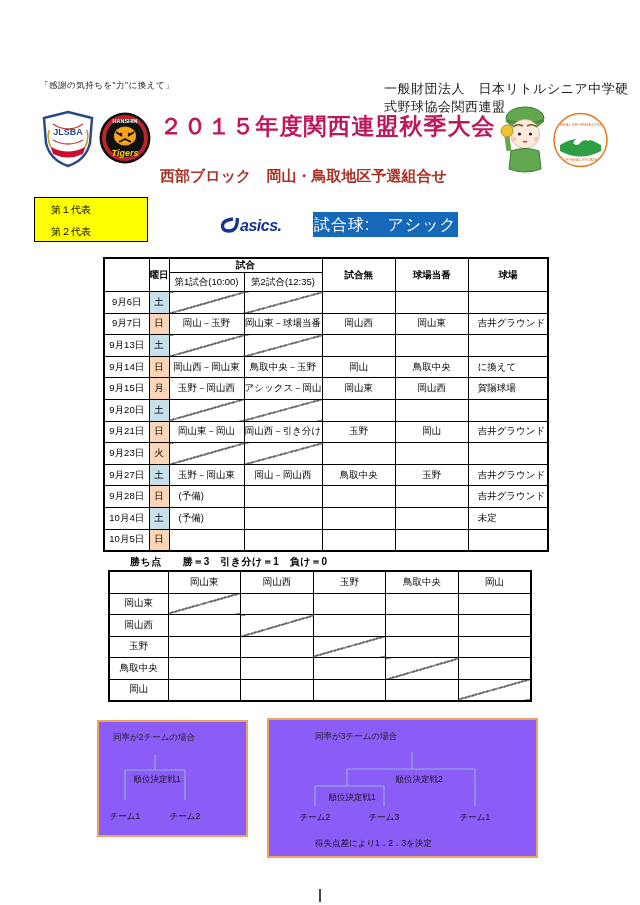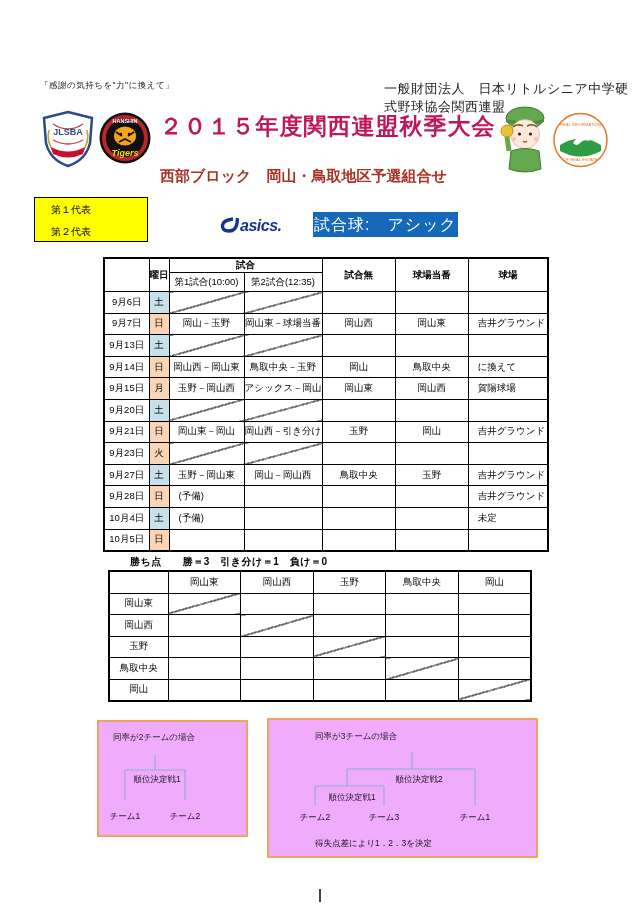--- a/index.html
+++ b/index.html
@@ -32,21 +32,21 @@
   .sat{background:#c6e0ec;}
   .sun{background:#fbd5b5;}
   .al{text-align:left;padding-left:9px;}
   .diag{background-image:linear-gradient(to bottom right,transparent calc(50% - 0.6px),#222 calc(50% - 0.6px),#222 calc(50% + 0.6px),transparent calc(50% + 0.6px));}
   
   #points-title{left:108px;top:555px;font-size:10px;font-weight:bold;letter-spacing:.5px;margin-left:22px;}
   #matrix-table{left:108px;top:570px;border:2px solid #000;}
   #matrix-table td{height:20.5px;}
   #matrix-table .mlabel{font-weight:400;}
   
-  .tb-box{border:2px solid #eda45f;background:#f0abfc;}
+  .tb-box{border:2px solid #eda45f;background:#8b5cf6;}
   #tb2-box{left:97px;top:720px;width:147px;height:113px;}
   #tb3-box{left:267px;top:718px;width:267px;height:136px;text-align:center;}
   .tb-title{position:absolute;font-size:8.5px;color:#222;}
   #tb2-title{left:14px;top:10px;}
   #tb3-title{left:46px;top:11px;}
   .bracket{position:absolute;left:0;top:0;}
   .bracket line{stroke:#8eafd4;stroke-width:1.2;}
   .bracket text{font-size:8.5px;fill:#111;font-family:"Liberation Sans",sans-serif;}
   #footer-mark{left:319px;top:889px;width:2px;height:13px;background:#444;}
 </style>

